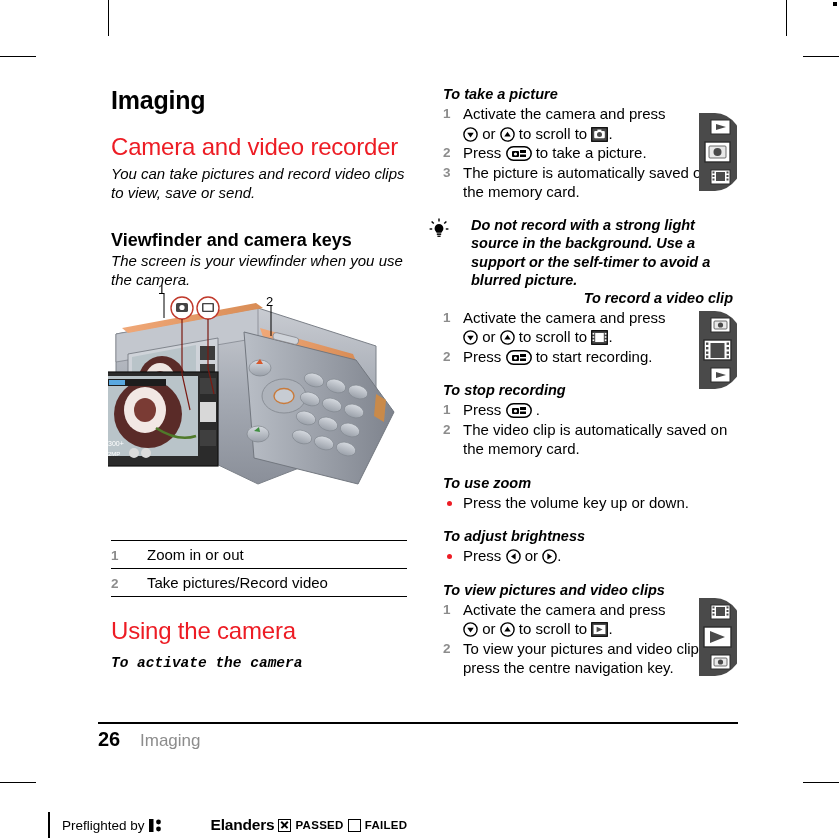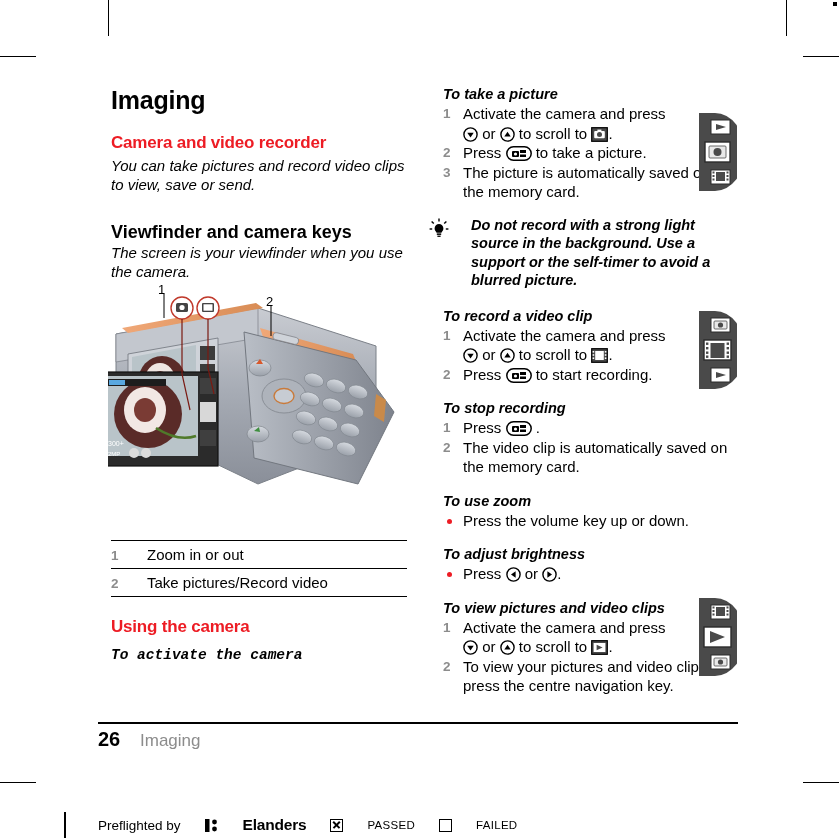--- a/index.html
+++ b/index.html
@@ -11,21 +11,21 @@
   .crop.v{width:1px;height:36px;}
   .crop.h{height:1px;width:36px;}
   .tick{position:absolute;background:#000;width:4px;height:4px;}
 
   
   .page{position:absolute;left:0;top:0;width:839px;height:756px;}
   .col-left{position:absolute;left:111px;top:86px;width:296px;}
   .col-right{position:absolute;left:443px;top:86px;width:290px;}
 
   h1.title{font-size:25px;font-weight:bold;margin:0 0 18px 0;letter-spacing:-0.2px;}
-  h2.red{font-size:17px;font-weight:bold;color:#ed1c24;margin:0 0 4px 0;letter-spacing:-0.2px;}
+  h2.red{font-size:24px;font-weight:normal;color:#ed1c24;margin:0 0 4px 0;letter-spacing:-0.2px;}
   h3.bold{font-size:18px;font-weight:bold;margin:28px 0 1px 0;}
   h4.ital{font-size:14.5px;font-weight:bold;font-style:italic;margin:0 0 2px 0;}
   p.body{font-size:15px;line-height:18.5px;margin:0 0 0 0;font-style:italic;}
 
   
   ol.steps{list-style:none;margin:0;padding:0;}
   ol.steps li{position:relative;padding-left:20px;font-size:15px;line-height:19.5px;margin-bottom:0px;}
   ol.steps li .num{position:absolute;left:0;top:0;color:#8c8c8c;font-weight:bold;font-size:13.5px;}
   ul.bullets{list-style:none;margin:0;padding:0;}
   ul.bullets li{position:relative;padding-left:20px;font-size:15px;line-height:19.5px;}
@@ -53,28 +53,28 @@
 
   
   .illus{position:absolute;left:108px;top:288px;width:300px;height:225px;}
   .callout-num{position:absolute;font-size:13px;color:#000;font-weight:normal;}
 
   
   .folio{position:absolute;left:98px;top:728px;font-size:20px;font-weight:bold;}
   .folio-txt{position:absolute;left:140px;top:731px;font-size:17px;color:#8c8c8c;}
   .rule-bottom{position:absolute;left:98px;top:722px;width:640px;height:2px;background:#000;}
 
-  .preflight{position:absolute;left:64px;top:812px;display:flex;align-items:center;gap:24px;}
+  .preflight{position:absolute;left:48px;top:812px;display:flex;align-items:center;gap:4px;}
   .preflight .bar{width:2px;height:26px;background:#000;margin-right:8px;}
   .preflight .pf-txt{font-size:13.5px;}
-  .preflight .brand{font-size:15.5px;font-weight:bold;letter-spacing:-0.2px;}
+  .preflight .brand{font-size:15.5px;font-weight:bold;letter-spacing:-0.2px;margin-left:44px;}
   .chk{display:inline-block;width:11px;height:11px;border:1.6px solid #000;position:relative;vertical-align:-1px;}
   .chk.x:before{content:"";position:absolute;left:1px;top:4.2px;width:9px;height:1.6px;background:#000;transform:rotate(45deg);}
   .chk.x:after{content:"";position:absolute;left:1px;top:4.2px;width:9px;height:1.6px;background:#000;transform:rotate(-45deg);}
-  .pf-label{font-size:11.5px;font-weight:normal;letter-spacing:0.3px;}
+  .pf-label{font-size:11.5px;font-weight:bold;letter-spacing:0.3px;}
 </style>
 </head>
 <body>
 
 <div class="crop v" style="left:108px;top:0;"></div>
 <div class="crop v" style="left:786px;top:0;"></div>
 <div class="crop h" style="left:0;top:56px;"></div>
 <div class="crop h" style="left:803px;top:56px;"></div>
 <div class="crop h" style="left:0;top:782px;"></div>
 <div class="crop h" style="left:803px;top:782px;"></div>
@@ -285,21 +285,21 @@
           <path d="M10 0.5 L10 3.6" stroke="#000" stroke-width="1.4"></path>
           <path d="M2.6 3.4 L4.8 5.6" stroke="#000" stroke-width="1.4"></path>
           <path d="M17.4 3.4 L15.2 5.6" stroke="#000" stroke-width="1.4"></path>
           <path d="M0.6 11 L3.2 11" stroke="#000" stroke-width="1.4"></path>
           <path d="M19.4 11 L16.8 11" stroke="#000" stroke-width="1.4"></path>
         </svg>
       </span>
       <p>Do not record with a strong light source in the background. Use a support or the self-timer to avoid a blurred picture.</p>
     </div>
 
-    <h4 class="ital" style="margin-top:18px;">To record a video clip</h4>
+    <h4 class="ital" style="text-align:right;">To record a video clip</h4>
     <ol class="steps">
       <li>
         <span class="num">1</span>
         <span>Activate the camera and press</span><br>
         <span class="k">
           <svg width="15" height="15" viewBox="0 0 15 15">
             <circle cx="7.5" cy="7.5" r="6.6" fill="#fff" stroke="#000" stroke-width="1.4"></circle>
             <path d="M4.3 5.8 L10.7 5.8 L7.5 10.4 Z" fill="#000"></path>
           </svg>
         </span>

